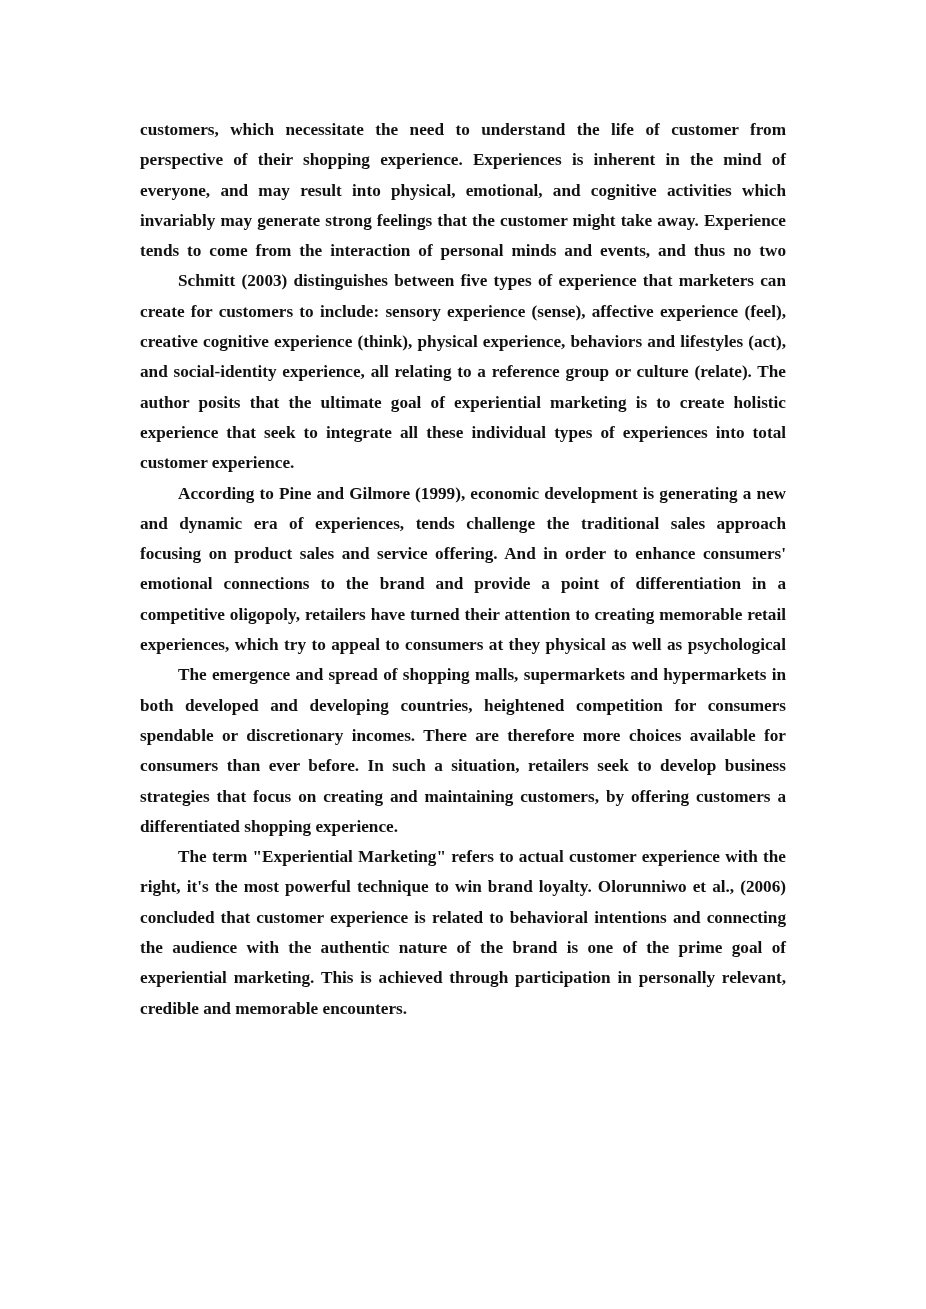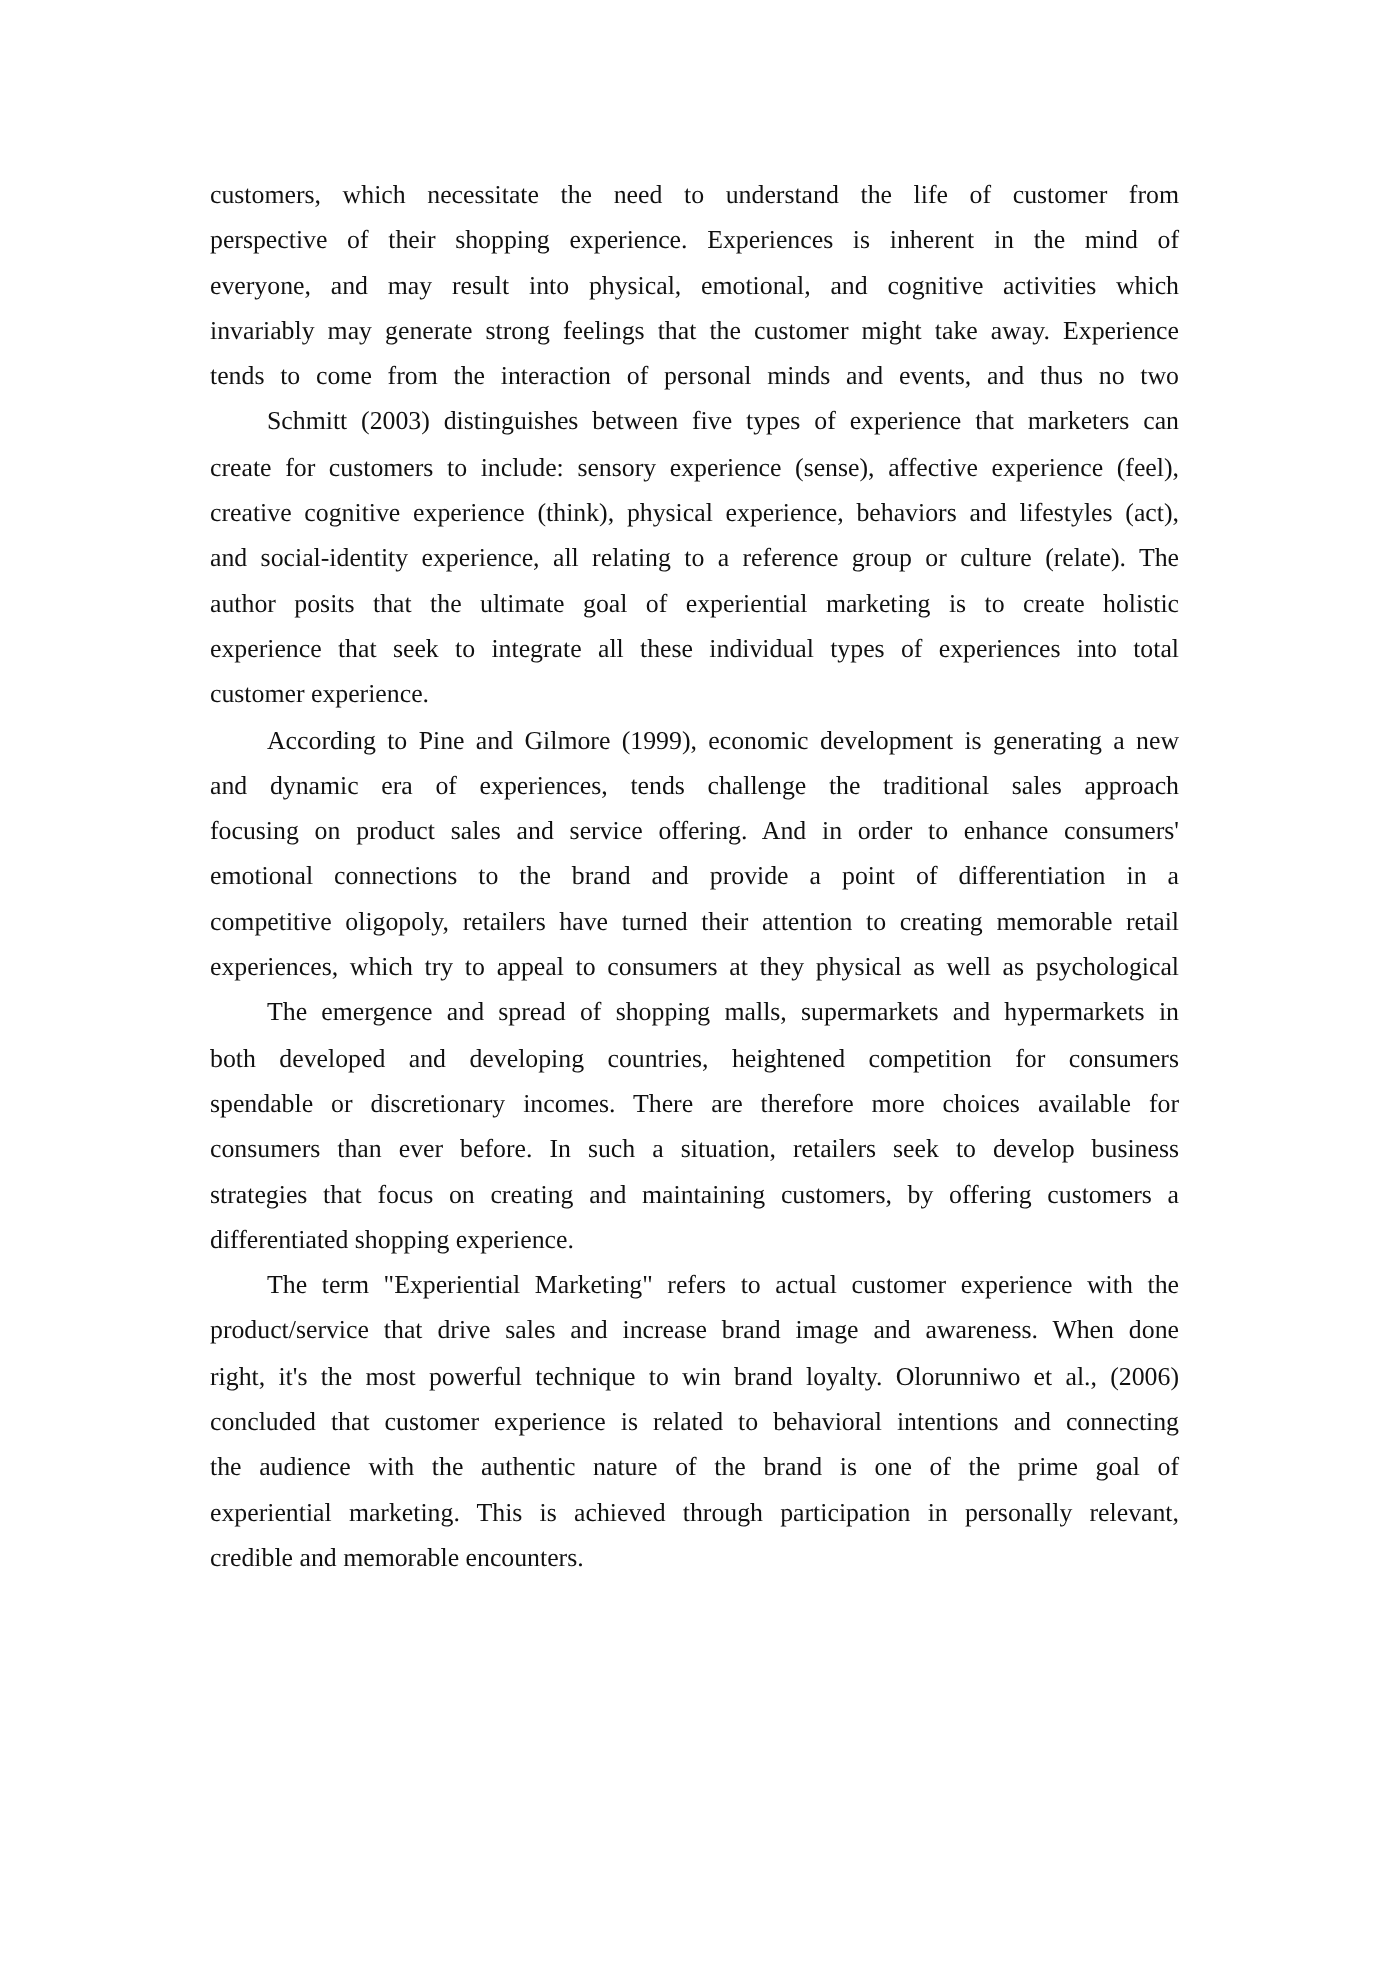--- a/index.html
+++ b/index.html
@@ -5,20 +5,21 @@
     html, body { margin: 0; padding: 0; background: #ffffff; }
     body { width: 926px; height: 1309px; position: relative; overflow: hidden; }
     .page {
       position: absolute;
       left: 140px;
       top: 115px;
       width: 646px;
       font-family: "Liberation Serif", "DejaVu Serif", serif;
       font-size: 17.2px;
       color: #111111;
+      font-weight: bold;
     }
     .para { margin: 0; }
     .line {
       display: block;
       height: 30.3px;
       line-height: 30.3px;
       white-space: nowrap;
       text-align: justify;
       text-align-last: justify;
     }
@@ -56,20 +57,19 @@
   <div class="para">
     <span class="line indent">The emergence and spread of shopping malls, supermarkets and hypermarkets in</span>
     <span class="line">both developed and developing countries, heightened competition for consumers</span>
     <span class="line">spendable or discretionary incomes. There are therefore more choices available for</span>
     <span class="line">consumers than ever before. In such a situation, retailers seek to develop business</span>
     <span class="line">strategies that focus on creating and maintaining customers, by offering customers a</span>
     <span class="line last">differentiated shopping experience.</span>
   </div>
   <div class="para">
     <span class="line indent">The term "Experiential Marketing" refers to actual customer experience with the</span>
-    <span class="line">product/service that drive sales and increase brand image and awareness. When done</span>
     <span class="line">right, it's the most powerful technique to win brand loyalty. Olorunniwo et al., (2006)</span>
     <span class="line">concluded that customer experience is related to behavioral intentions and connecting</span>
     <span class="line">the audience with the authentic nature of the brand is one of the prime goal of</span>
     <span class="line">experiential marketing. This is achieved through participation in personally relevant,</span>
     <span class="line last">credible and memorable encounters.</span>
   </div>
 </div>
 
 </body></html>

